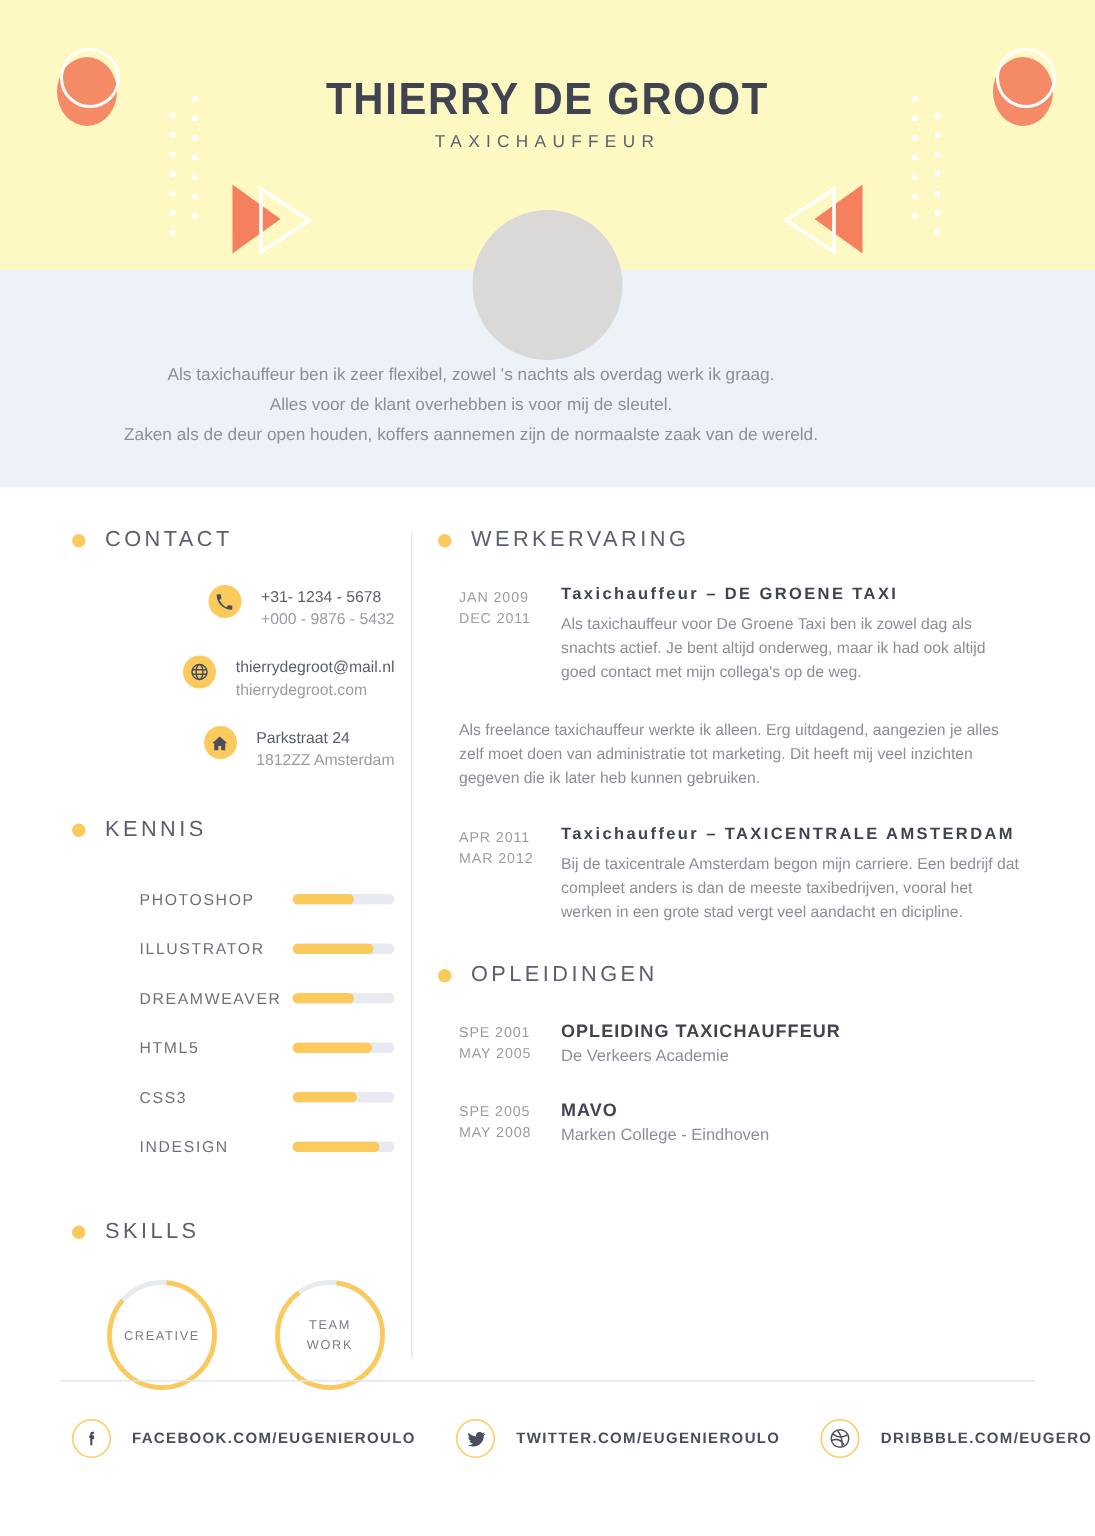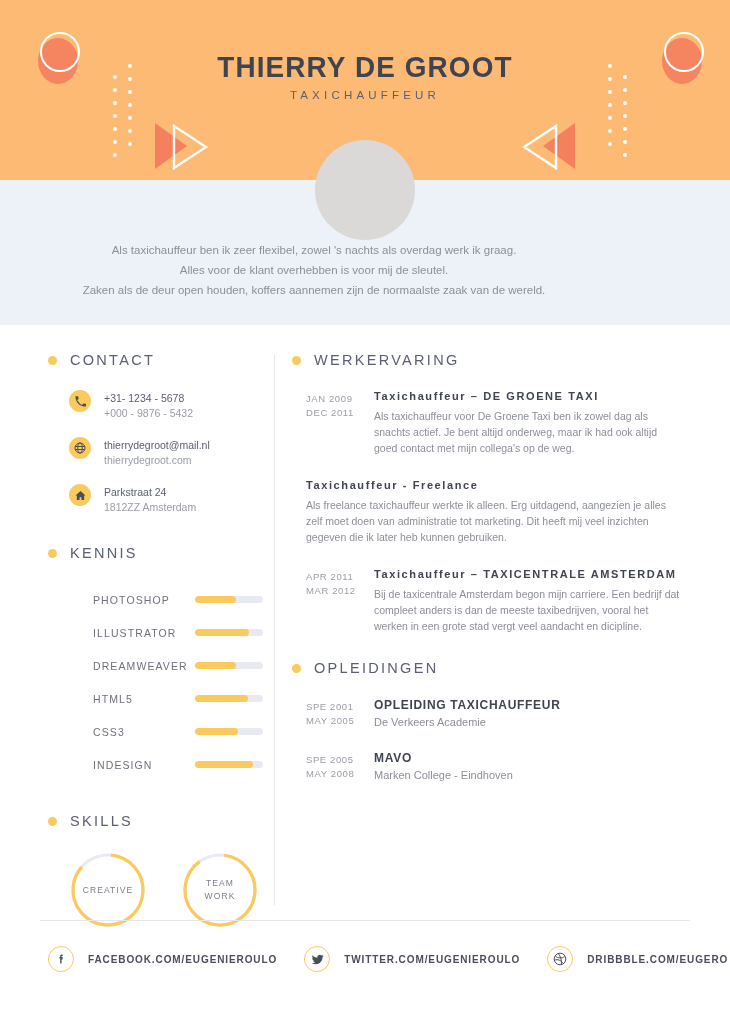--- a/index.html
+++ b/index.html
@@ -8,21 +8,21 @@
     background: #ffffff;
     font-family: "Liberation Sans", sans-serif;
     position: relative;
     overflow: hidden;
   }
 
   
   .header {
     position: absolute; top: 0; left: 0;
     width: 730px; height: 180px;
-    background: #fdba74;
+    background: #fef9c3;
     overflow: hidden;
   }
   .header-title {
     position: absolute; top: 50px; left: 0; width: 730px;
     text-align: center;
     font-size: 30px; font-weight: bold;
     letter-spacing: 1.2px;
     color: #3F4450;
     font-family: "Liberation Sans Narrow", "Liberation Sans", sans-serif;
     transform: scaleX(0.93);
@@ -101,21 +101,21 @@
   .sec-dot {
     width: 9px; height: 9px; border-radius: 50%;
     background: #FBCA5D; margin-right: 13px; flex: none;
   }
   .sec-title {
     font-size: 14.5px; letter-spacing: 2.3px;
     color: #5B6070;
   }
 
   
-  .contact-row { display: flex; align-items: flex-start; margin-bottom: 16px; padding-left: 21px; }
+  .contact-row { display: flex; align-items: flex-start; margin-bottom: 16px; padding-left: 21px; justify-content: flex-end; }
   .c-icon {
     width: 22px; height: 22px; border-radius: 50%;
     background: #FBCA5D; flex: none; margin-right: 13px;
     display: flex; align-items: center; justify-content: center;
     color: #4A4E5C;
   }
   .c-lines { font-size: 10.5px; line-height: 15px; color: #6E717C; padding-top: 1px; }
   .c-lines .l1 { color: #5B6070; }
   .c-lines .l2 { color: #9A9DA6; }
 
@@ -395,21 +395,20 @@
       <div>DEC 2011</div>
     </div>
     <div class="entry-body">
       <div class="entry-title">Taxichauffeur – DE GROENE TAXI</div>
       <div class="entry-desc">Als taxichauffeur voor De Groene Taxi ben ik zowel dag als snachts actief. Je bent altijd onderweg, maar ik had ook altijd goed contact met mijn collega's op de weg.</div>
     </div>
   </div>
 
   <div class="entry" style="margin-top:6px;">
     <div class="entry-body">
-      <div class="entry-title">Taxichauffeur - Freelance</div>
       <div class="entry-desc">Als freelance taxichauffeur werkte ik alleen. Erg uitdagend, aangezien je alles zelf moet doen van administratie tot marketing. Dit heeft mij veel inzichten gegeven die ik later heb kunnen gebruiken.</div>
     </div>
   </div>
 
   <div class="entry" style="margin-top:4px;">
     <div class="entry-dates">
       <div>APR 2011</div>
       <div>MAR 2012</div>
     </div>
     <div class="entry-body">

